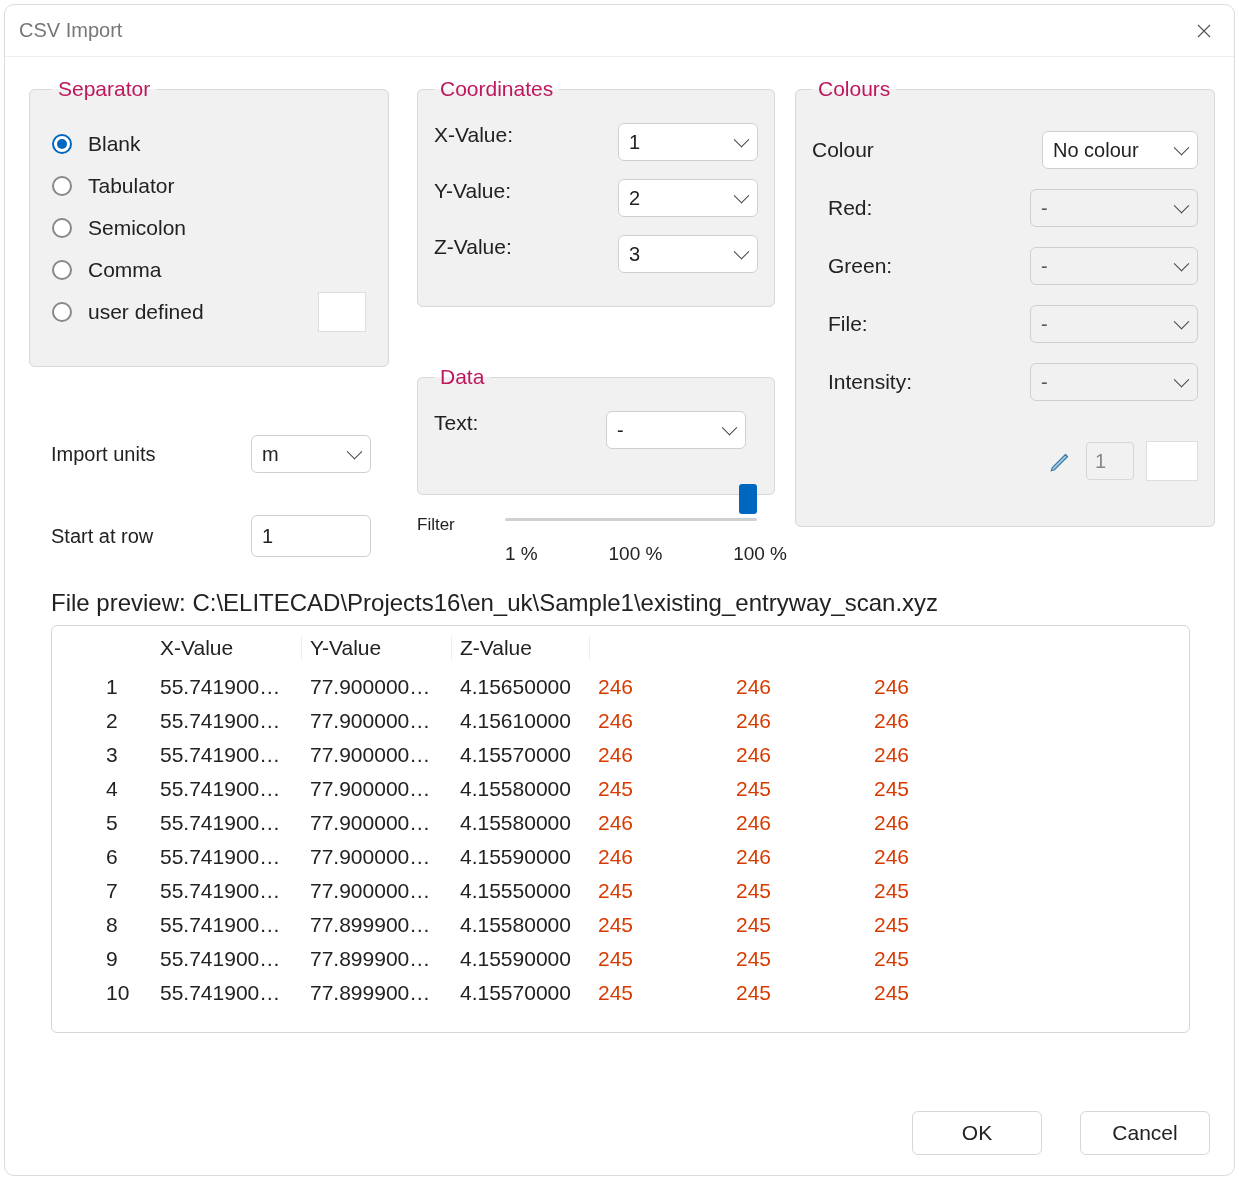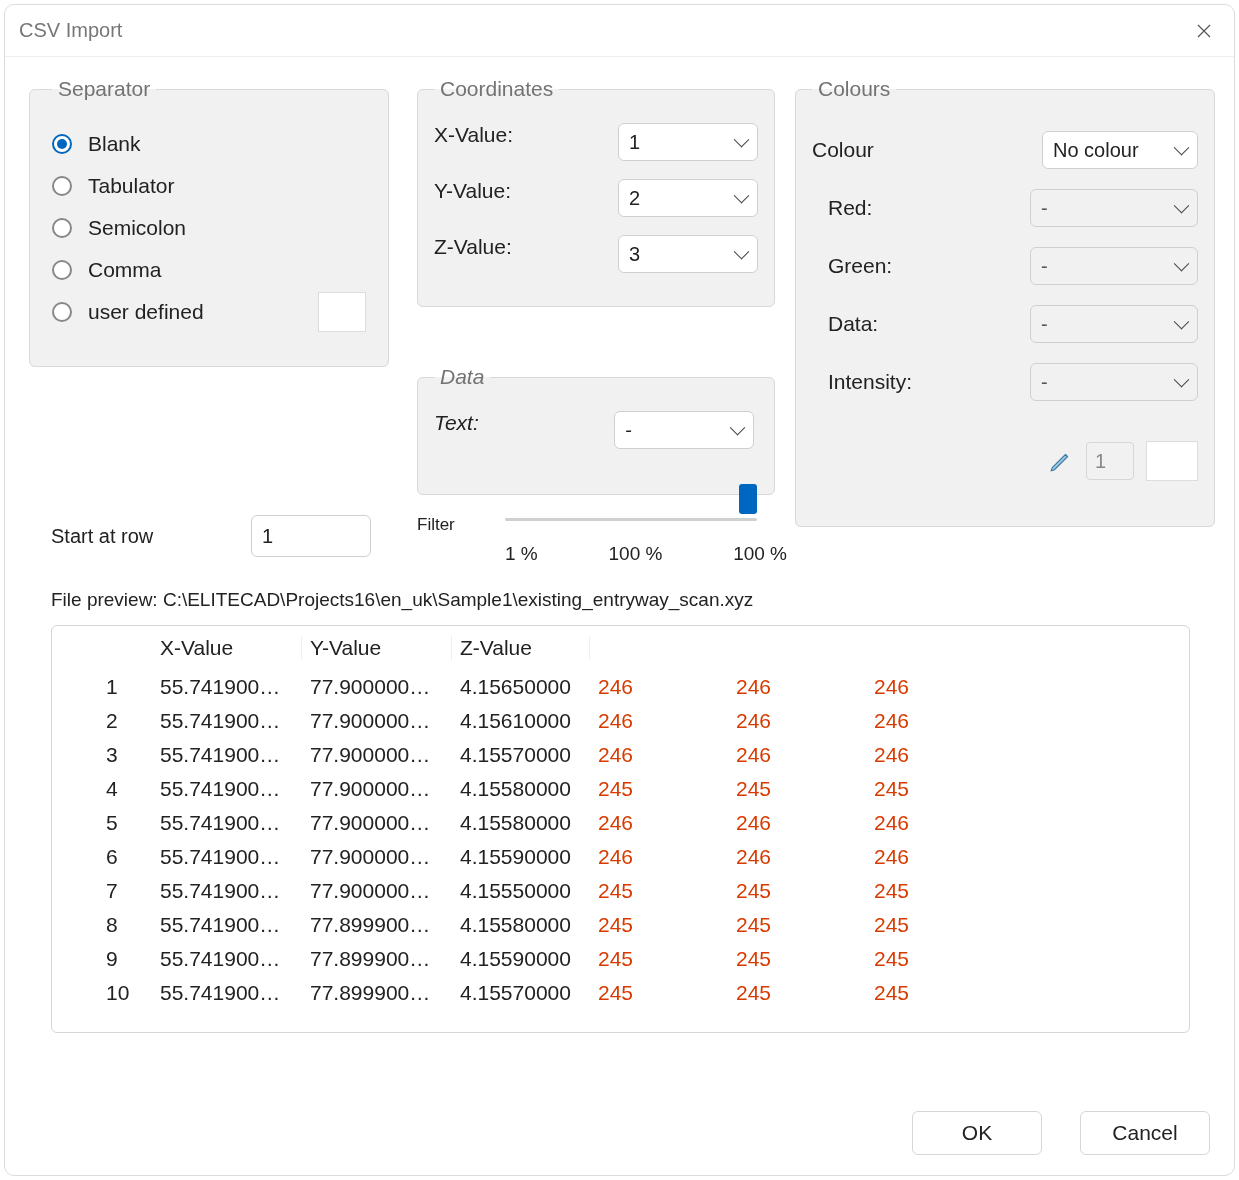--- a/index.html
+++ b/index.html
@@ -42,21 +42,21 @@
   }
   fieldset.group {
     border:1px solid #d8d8d8;
     border-radius:6px;
     margin:0;
     background:#f1f1f1;
   }
   fieldset.group > legend {
     padding:0 6px;
     font-size:21px;
-    color:#737373;
+    color:#be185d;
     background:transparent;
   }
   .grp-separator {
     position:absolute; left:0; top:12px; width:360px; height:290px;
     padding:22px 22px 10px 22px;
   }
   .radio-row { display:flex; align-items:center; gap:16px; height:42px; }
   .radio-ctrl { width:20px; height:20px; border:2px solid #888; border-radius:50%; background:#fff; display:flex; align-items:center; justify-content:center; }
   .radio-ctrl.checked { border-color:#0067c0; }
   .radio-ctrl.checked::after { content:""; width:10px; height:10px; background:#0067c0; border-radius:50%; }
@@ -87,22 +87,21 @@
   }
   .grp-coords {
     position:absolute; left:388px; top:12px; width:358px; height:230px;
     padding:22px 16px 14px 16px;
   }
   .kv { display:flex; align-items:flex-start; height:56px; }
   .kv label { font-size:21px; }
   .kv .select { margin-left:auto; width:140px; }
   .grp-data {
     position:absolute; left:388px; top:300px; width:358px; height:130px;
-    padding:22px 20px 10px 16px;
-    font-style:italic;
+    padding:22px 28px 10px 16px;
   }
   .filter {
     position:absolute; left:388px; top:450px; width:370px;
   }
   .filter-row { display:flex; align-items:center; }
   .filter-row .label { width:80px; font-size:17px; }
   .slider-wrap { flex:1; position:relative; height:28px; margin-left:8px; margin-top:-30px; }
   .slider-track { position:absolute; left:0; right:30px; top:22px; height:3px; background:#d0d0d0; border-radius:2px; }
   .slider-thumb { position:absolute; top:-12px; width:18px; height:30px; background:#0067c0; border-radius:3px; }
   .slider-ticks { display:flex; justify-content:space-between; font-size:19px; margin-top:8px; }
@@ -112,21 +111,21 @@
   }
   .kv2 { display:flex; align-items:center; height:58px; }
   .kv2 label { font-size:21px; width:130px; }
   .kv2 .select { margin-left:auto; width:168px; }
   .kv2 .select.disabled { background:#f1f1f1; color:#555; }
   .kv2.indent label { padding-left:16px; }
   .colour-pen-row { display:flex; align-items:center; justify-content:flex-end; gap:12px; margin-top:30px; }
   .pen-input { width:48px; height:38px; border:1px solid #d6d6d6; background:#f1f1f1; color:#888; display:flex; align-items:center; padding:0 8px; border-radius:4px; }
   .swatch { width:52px; height:40px; background:#fff; border:1px solid #ddd; }
   .pencil { width:26px; height:26px; }
-  .preview-label { position:absolute; left:22px; top:524px; font-size:19px; }
+  .preview-label { position:absolute; left:22px; top:524px; font-size:24px; }
   .table {
     position:absolute; left:22px; top:560px; right:20px; height:408px;
     border:1px solid #d6d6d6; border-radius:6px; background:#fff;
     overflow:hidden;
     padding-left:46px;
   }
   .thead, .trow {
     display:grid;
     grid-template-columns: 54px 150px 150px 138px 138px 138px 138px 1fr;
     align-items:center;
@@ -183,20 +182,26 @@
         <span class="radio-ctrl"></span>
         <span class="radio-label">Comma</span>
       </div>
       <div class="radio-row">
         <span class="radio-ctrl"></span>
         <span class="radio-label">user defined</span>
         <span class="sep-userbox"></span>
       </div>
     </fieldset>
 
+    <div class="row-units">
+      <span>Import units</span>
+      <div class="select units-select" style="width:120px">
+        <span>m</span>
+      </div>
+    </div>
 
     <div class="row-start">
       <span>Start at row</span>
       <div class="text-input start-input" style="width:120px">
         <span>1</span>
       </div>
     </div>
 
     <fieldset class="group grp-coords">
       <legend>Coordinates</legend>
@@ -259,21 +264,21 @@
             <span>-</span>
           </div>
       </div>
       <div class="kv2 indent">
         <label>Green:</label>
         <div class="select disabled">
             <span>-</span>
           </div>
       </div>
       <div class="kv2 indent">
-        <label>Data:</label>
+        <label>File:</label>
         <div class="select disabled">
             <span>-</span>
           </div>
       </div>
       <div class="kv2 indent">
         <label>Intensity:</label>
         <div class="select disabled">
             <span>-</span>
           </div>
       </div>

